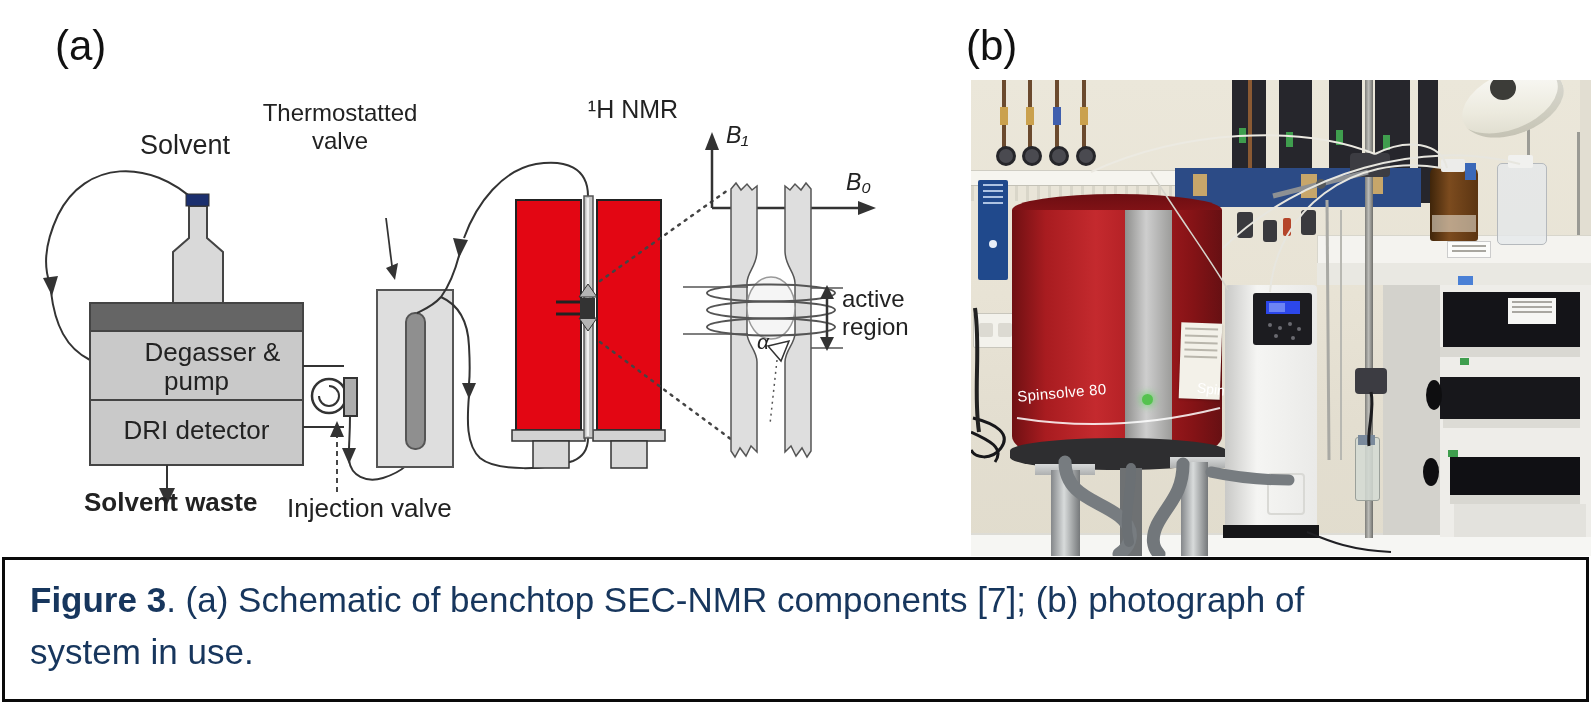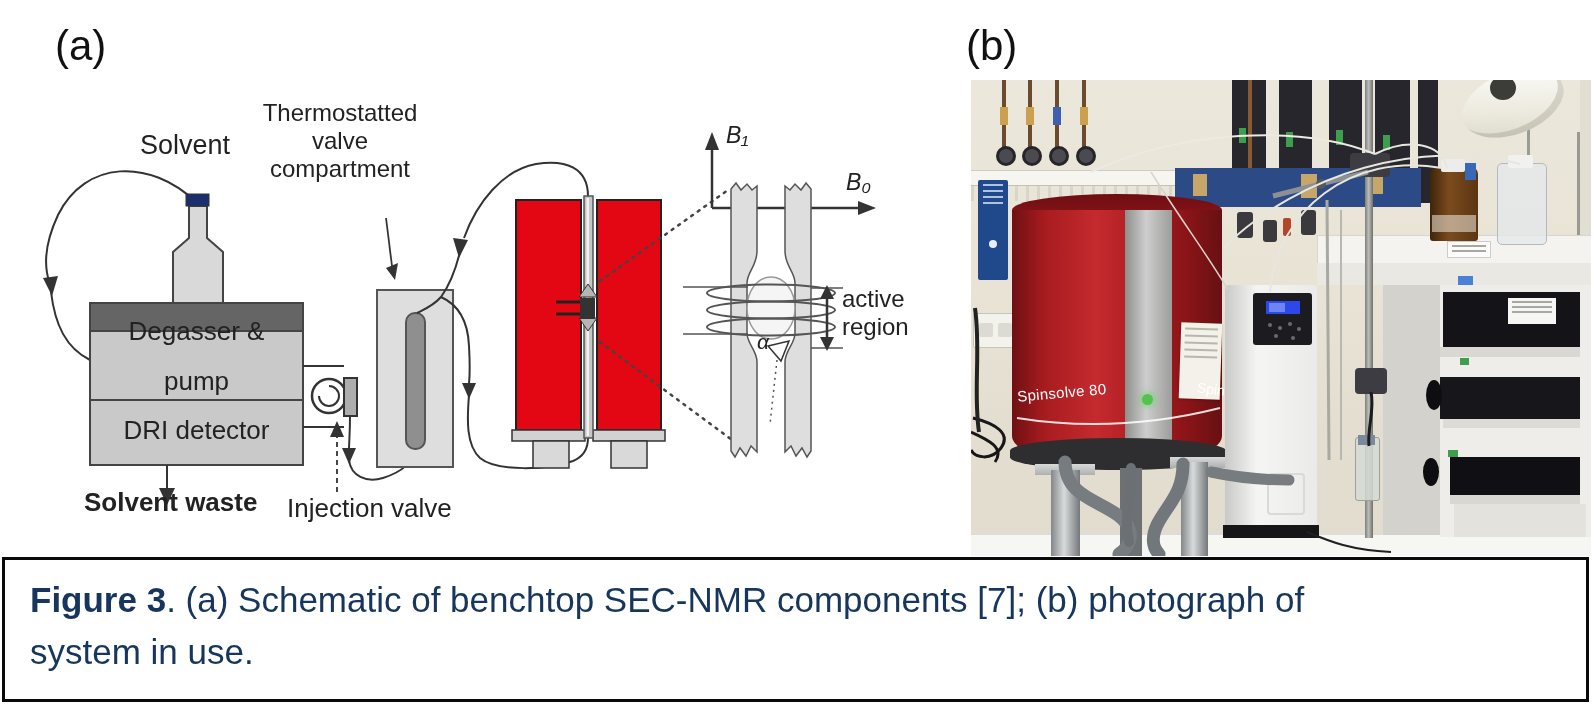--- a/index.html
+++ b/index.html
@@ -7,21 +7,21 @@
   .stage{position:relative;width:1594px;height:708px;background:#fff;overflow:hidden;}
   .abs{position:absolute;}
   .panel-label{position:absolute;font-size:42px;color:#111;}
   
   .slabel{position:absolute;color:#222;}
   .solvent{left:140px;top:130px;font-size:27px;}
   .thermo{left:256px;top:99px;width:168px;text-align:center;font-size:24px;line-height:28px;}
   .nmr1{left:553px;top:95px;width:160px;text-align:center;font-size:25px;}
   .nmr2{left:500px;top:130px;width:180px;text-align:center;font-size:25px;}
   .boxtxt{left:90px;width:213px;text-align:center;font-size:26px;}
-  .deg1{top:316px;} .deg2{top:366px;} .dri{top:415px;}
+  .deg1{top:337px;padding-left:16px;} .deg2{top:366px;} .dri{top:415px;}
   .waste{left:84px;top:487px;font-size:26px;font-weight:bold;}
   .inj{left:287px;top:493px;font-size:26px;}
   .bvec{font-size:23px;font-weight:normal;font-style:italic;}
   .b1{left:726px;top:122px;} .b0{left:846px;top:169px;}
   .act{left:842px;top:285px;font-size:24px;}
   .reg{left:842px;top:313px;font-size:24px;}
   .alpha{left:757px;top:330px;font-size:21px;font-style:italic;}
   
   .photo{position:absolute;left:971px;top:80px;width:620px;height:476px;overflow:hidden;
          background:linear-gradient(180deg,#ebe7da 0%,#e8e3d5 45%,#e3ded0 72%,#e1dccd 100%);}
@@ -188,22 +188,22 @@
     <polygon points="820,299 834,299 827,285" fill="#333"></polygon>
     <polygon points="820,337 834,337 827,351" fill="#333"></polygon>
     <path d="M768,346 L789,341 L781,361 Z" fill="#fff" stroke="#333" stroke-width="1.5"></path>
     <line x1="777" y1="360" x2="770" y2="424" stroke="#555" stroke-width="1.5" stroke-dasharray="2,4"></line>
   </svg>
 
   <div class="slabel solvent">Solvent</div>
   <div class="slabel thermo">
     <div>Thermostatted</div>
     <div>valve</div>
-    <div>compartment</div>
   </div>
+  <div class="slabel nmr1">¹H NMR</div>
   <div class="slabel boxtxt deg1">Degasser &amp;</div>
   <div class="slabel boxtxt deg2">pump</div>
   <div class="slabel boxtxt dri">DRI detector</div>
   <div class="slabel waste">Solvent waste</div>
   <div class="slabel inj">Injection valve</div>
   <div class="slabel bvec b1">B₁</div>
   <div class="slabel bvec b0">B₀</div>
   <div class="slabel act">active</div>
   <div class="slabel reg">region</div>
   <div class="slabel alpha">α</div>

